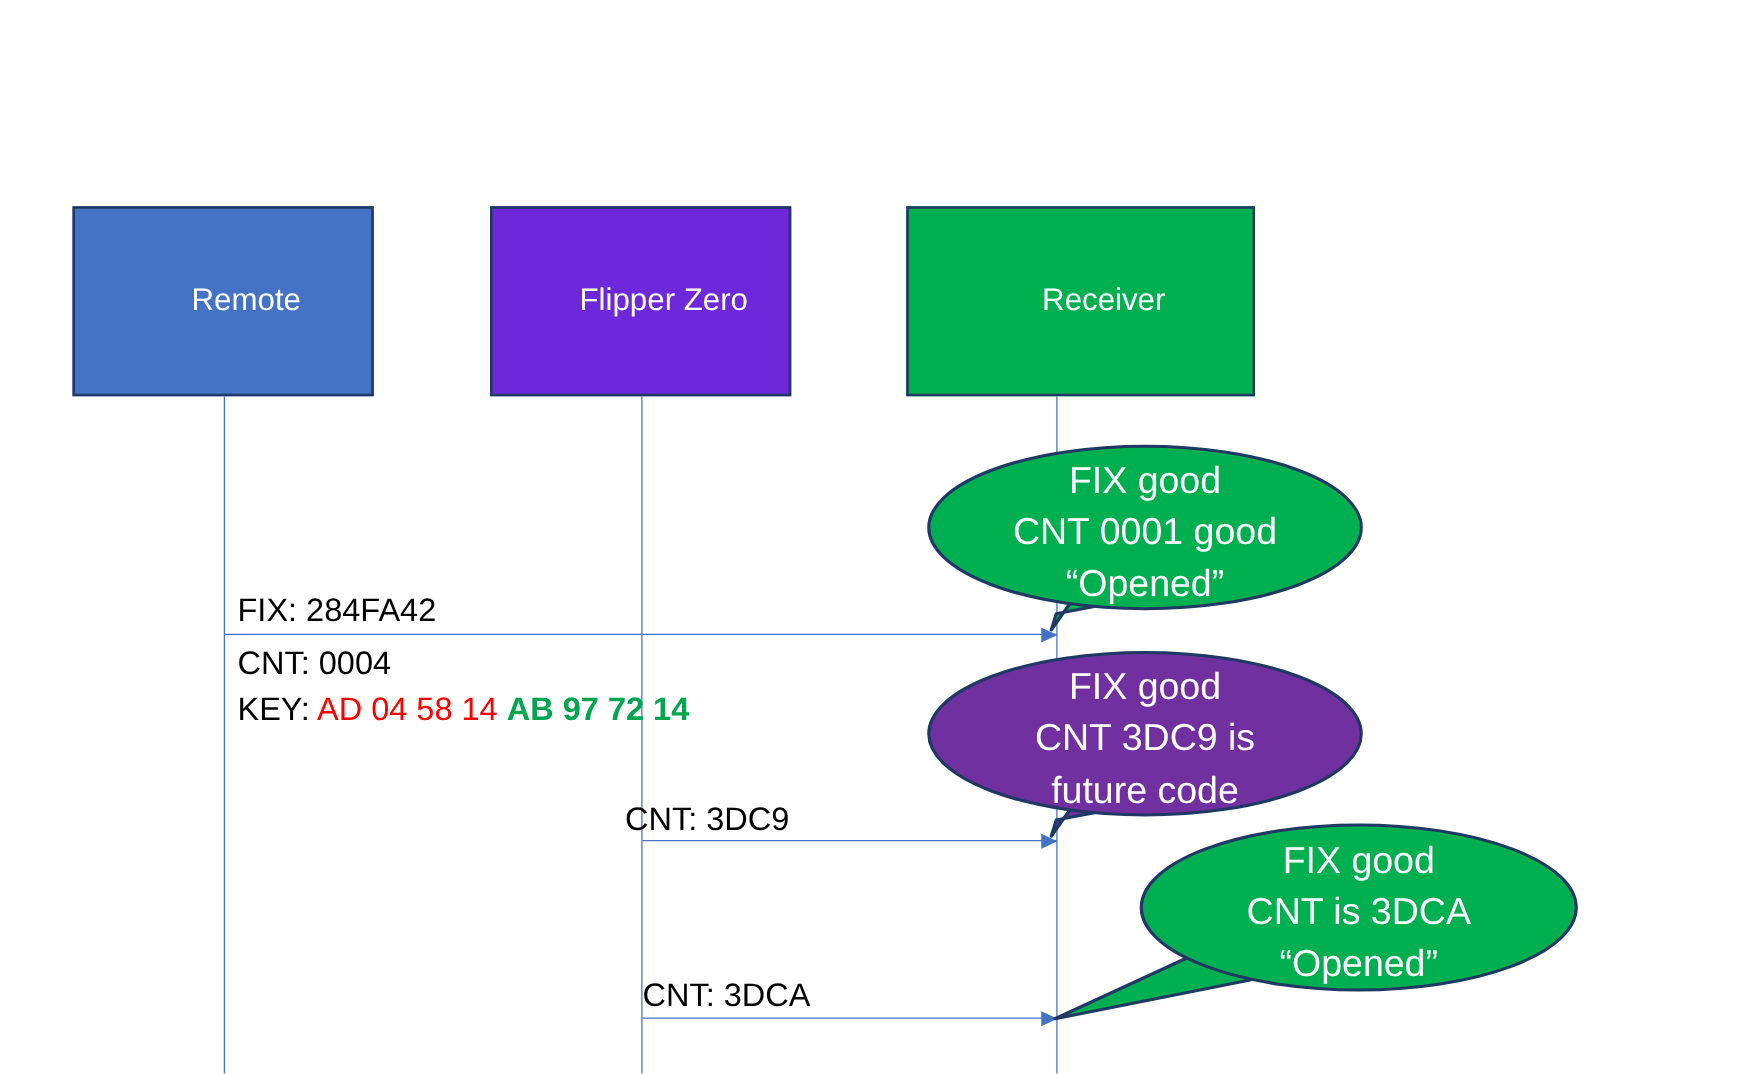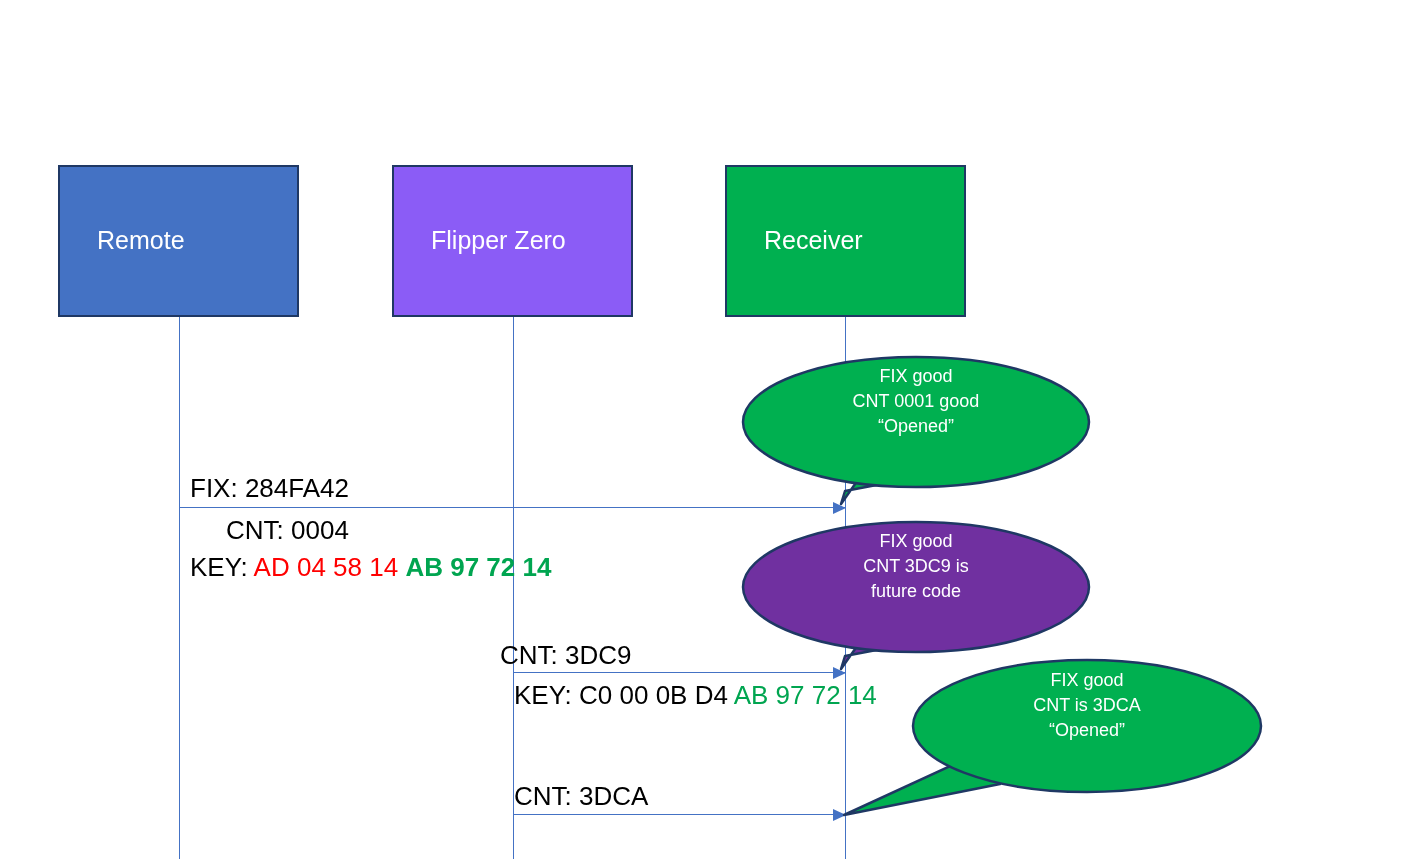--- a/index.html
+++ b/index.html
@@ -27,33 +27,33 @@
     letter-spacing: 0px;
     line-height: 1.15;
     white-space: nowrap;
   }
   .actor-box {
     position: absolute;
     box-sizing: border-box;
     border: 2px solid #1F3864;
     display: flex;
     align-items: center;
-    justify-content: flex-start;
+    justify-content: center;
     padding-left: 37px;
   }
   .actor-label {
     color: #ffffff;
     font-size: 25px;
     font-weight: 400;
     line-height: 1.1;
     text-align: center;
   }
   #box-remote   { left: 58px;  top: 165px; width: 241px; height: 152px; background: #4472C4; }
-  #box-flipper  { left: 392px; top: 165px; width: 241px; height: 152px; background: #8b5cf6; }
-  #box-receiver { left: 725px; top: 165px; width: 241px; height: 152px; background: #00B050; }
+  #box-flipper  { left: 392px; top: 165px; width: 241px; height: 152px; background: #6d28d9; }
+  #box-receiver { left: 725px; top: 165px; width: 279px; height: 152px; background: #00B050; }
 
   .lifeline {
     position: absolute;
     width: 0;
     border-left: 1.5px solid #4472C4;
   }
   #life-remote   { left: 179px; top: 317px; height: 542px; }
   #life-flipper  { left: 513px; top: 317px; height: 542px; }
   #life-receiver { left: 845px; top: 317px; height: 542px; }
 
@@ -82,39 +82,39 @@
     font-size: 26px;
     color: #000000;
     white-space: nowrap;
     line-height: 1.18;
   }
   .k-red   { color: #FF0000; margin-top: 32px; }
   .k-green { color: #00A550; }
   .k-green-b { color: #00A550; font-weight: bold; }
 
   #lab-fix   { left: 190px; top: 473px; }
-  #lab-cnt0  { left: 190px; top: 515px; margin-left: 36px; }
+  #lab-cnt0  { left: 190px; top: 515px; }
   #lab-key0  { left: 190px; top: 552px; }
   #lab-cnt1  { left: 500px; top: 640px; text-align: center; }
   #lab-key1  { left: 514px; top: 680px; }
   #lab-cnt2  { left: 514px; top: 781px; }
   #lab-key2  { left: 514px; top: 821px; }
 
   .callout {
     position: absolute;
   }
   .callout svg { display: block; overflow: visible; }
   .callout-text {
     position: absolute;
     left: 0;
     top: 0;
     width: 100%;
     text-align: center;
     color: #ffffff;
-    font-size: 18px;
+    font-size: 30px;
     line-height: 1.38;
     pointer-events: none;
   }
   #callout-1 { left: 742px; top: 352px; width: 348px; height: 160px; }
   #callout-1 .callout-text { top: 12px; }
   #callout-2 { left: 742px; top: 517px; width: 348px; height: 160px; }
   #callout-2 .callout-text { top: 12px; }
   #callout-3 { left: 912px; top: 655px; width: 350px; height: 164px; }
   #callout-3 .callout-text { top: 13px; }
 </style>
@@ -140,21 +140,20 @@
 
   <div class="msg-arrow" id="arrow-1"></div>
   <div class="msg-arrow" id="arrow-2"></div>
   <div class="msg-arrow" id="arrow-3"></div>
 
   <div class="msg-label" id="lab-fix">FIX: 284FA42</div>
   <div class="msg-label" id="lab-cnt0">CNT: 0004</div>
   <div class="msg-label" id="lab-key0"><span>KEY: </span><span class="k-red">AD 04 58 14 </span><span class="k-green-b">AB 97 72 14</span></div>
 
   <div class="msg-label" id="lab-cnt1">CNT: 3DC9</div>
-  <div class="msg-label" id="lab-key1"><span>KEY: C0 00 0B D4 </span><span class="k-green">AB 97 72 14</span></div>
 
   <div class="msg-label" id="lab-cnt2">CNT: 3DCA</div>
 
   <div class="callout" id="callout-1">
     <svg width="348" height="160" viewBox="0 0 348 160">
       <path d="M 103 139 L 99 152 L 118 125 L 145 131 Z" fill="#00B050" stroke="#1F3864" stroke-width="2.5" stroke-linejoin="round"></path>
       <ellipse cx="174" cy="70" rx="173" ry="65" fill="#00B050" stroke="#1F3864" stroke-width="2.5"></ellipse>
     </svg>
     <div class="callout-text">
       <div>FIX good</div>

